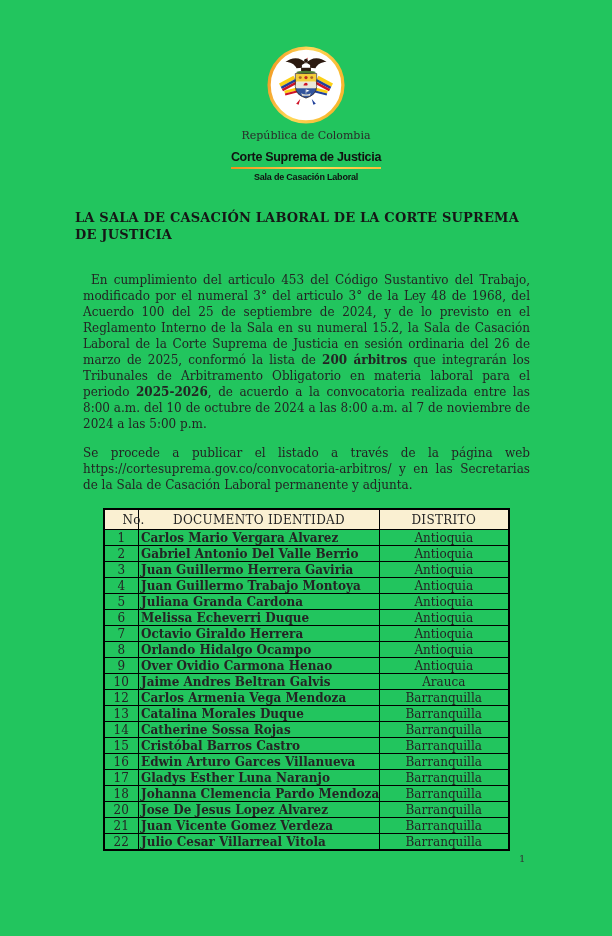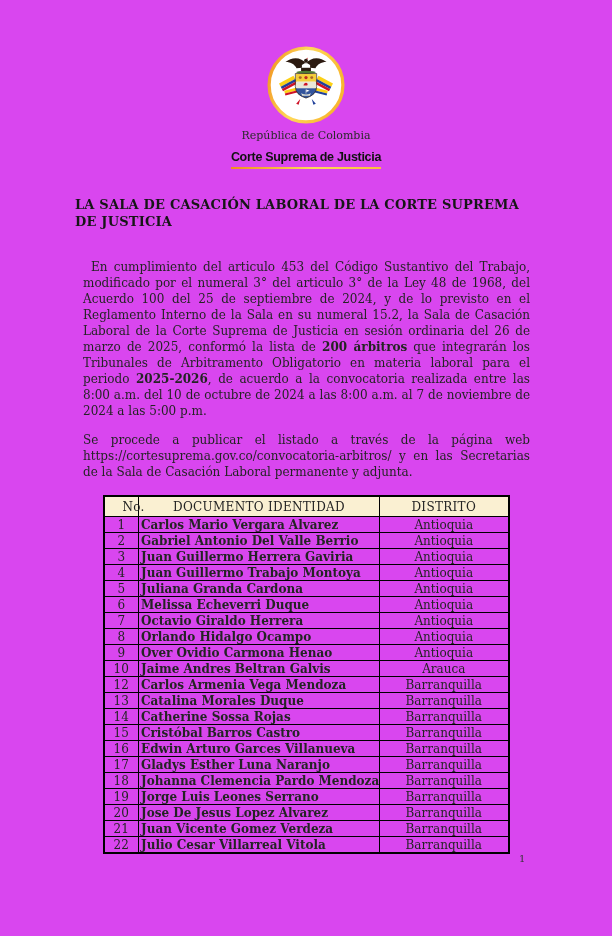--- a/index.html
+++ b/index.html
@@ -1,17 +1,17 @@
 <!DOCTYPE html>
 <html><head>
 <meta charset="utf-8">
 <style>
   html,body { margin:0; padding:0; background:#e8e8e8; }
   .page {
-    width:612px; height:936px; margin:0 auto; background:#d946ef;
+    width:612px; height:936px; margin:0 auto; background:#22c55e;
     position:relative; overflow:hidden;
     font-family:"DejaVu Serif", serif; color:#1f1f1f;
   }
   
   .letterhead { padding-top:44px; text-align:center; }
   .seal { display:block; margin:0 auto; width:82px; height:82px; }
   .org-line1 { font-size:11px; margin-top:3px; color:#2a2a2a; }
   .org-line2 {
     font-family:"Liberation Sans", sans-serif; font-weight:bold;
     font-size:12.5px; margin-top:8px; letter-spacing:-0.3px; color:#111;
@@ -126,20 +126,21 @@
         <path d="M50.4 55.5 l4 1.5 l-4 1.5 Z" fill="#fff"></path>
       </g>
       <path d="M37 36 h26 v16 q0 10 -13 14 q-13 -4 -13 -14 Z" fill="none" stroke="#2b1a10" stroke-width="0.8"></path>
 
       <path d="M43 67 l-5 6 l3 1 Z" fill="#CE1126"></path>
       <path d="M57 67 l5 6 l-3 1 Z" fill="#20409A"></path>
     </svg>
     <div class="org-line1">República de Colombia</div>
     <div class="org-line2">Corte Suprema de Justicia</div>
     <div class="org-divider"></div>
+    <div class="org-line3">Sala de Casación Laboral</div>
   </div>
 
   <h1 class="doc-title">LA SALA DE CASACIÓN LABORAL DE LA CORTE SUPREMA DE JUSTICIA</h1>
 
   <div class="body-text">
     <p class="para first"><span>En cumplimiento del articulo 453 del Código Sustantivo del Trabajo, modificado por el numeral 3° del articulo 3° de la Ley 48 de 1968, del Acuerdo 100 del 25 de septiembre de 2024, y de lo previsto en el Reglamento Interno de la Sala en su numeral 15.2, la Sala de Casación Laboral de la Corte Suprema de Justicia en sesión ordinaria del 26 de marzo de 2025, conformó la lista de </span><b>200 árbitros</b><span> que integrarán los Tribunales de Arbitramento Obligatorio en materia laboral para el periodo </span><b>2025-2026</b><span>, de acuerdo a la convocatoria realizada entre las 8:00 a.m. del 10 de octubre de 2024 a las 8:00 a.m. al 7 de noviembre de 2024 a las 5:00 p.m.</span></p>
     <p class="para second">Se procede a publicar el listado a través de la página web https://cortesuprema.gov.co/convocatoria-arbitros/ y en las Secretarias de la Sala de Casación Laboral permanente y adjunta.</p>
   </div>
 
   <table class="arbitros">
@@ -253,25 +254,20 @@
           <td class="cell-name">Gladys Esther Luna Naranjo</td>
           <td class="cell-district">Barranquilla</td>
         </tr>
 
         <tr>
           <td class="cell-no">18</td>
           <td class="cell-name">Johanna Clemencia Pardo Mendoza</td>
           <td class="cell-district">Barranquilla</td>
         </tr>
 
-        <tr>
-          <td class="cell-no">19</td>
-          <td class="cell-name">Jorge Luis Leones Serrano</td>
-          <td class="cell-district">Barranquilla</td>
-        </tr>
 
         <tr>
           <td class="cell-no">20</td>
           <td class="cell-name">Jose De Jesus Lopez Alvarez</td>
           <td class="cell-district">Barranquilla</td>
         </tr>
 
         <tr>
           <td class="cell-no">21</td>
           <td class="cell-name">Juan Vicente Gomez Verdeza</td>

